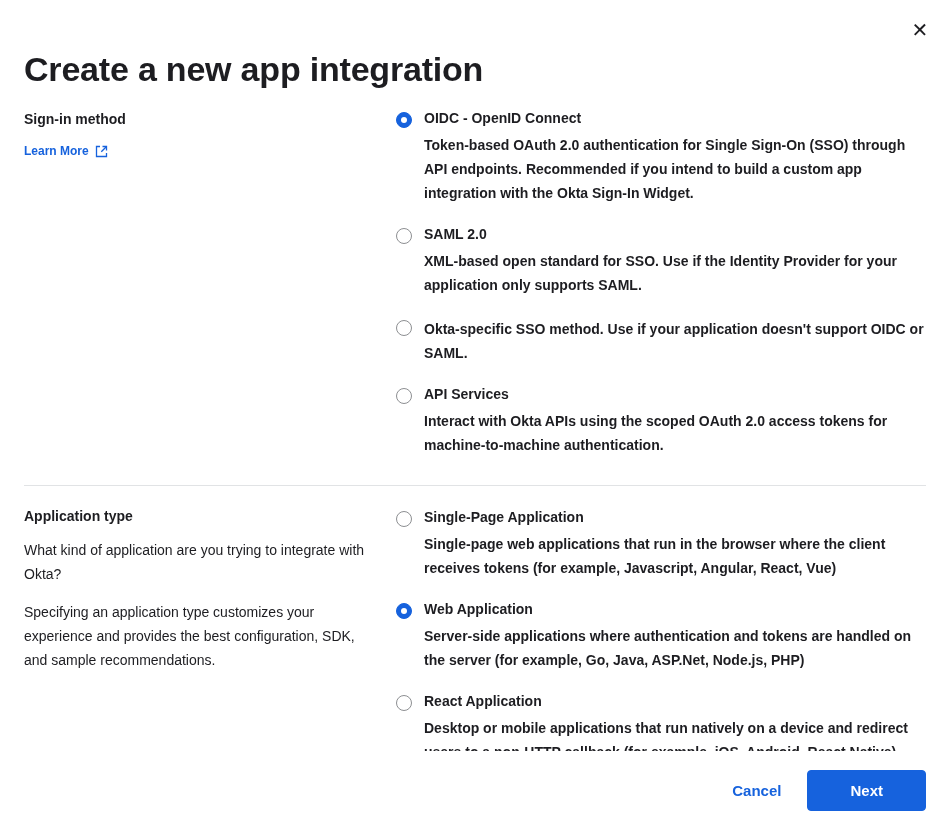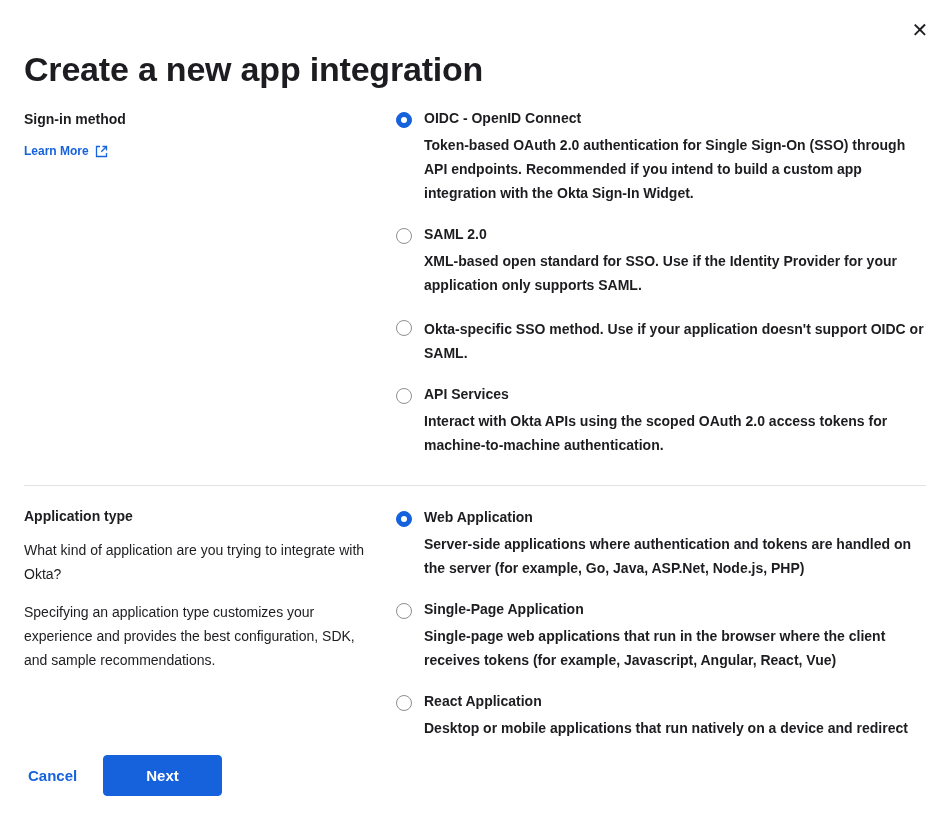--- a/index.html
+++ b/index.html
@@ -129,24 +129,25 @@
   }
   .divider {
     height: 1px;
     background: #e1e3e5;
     margin: 28px 24px 0 24px;
   }
   .footer {
     position: absolute;
     left: 0;
     right: 0;
-    bottom: 16px;
+    bottom: 1px;
     height: 78px;
     display: flex;
     align-items: center;
+    justify-content: flex-end;
     padding: 0 24px;
     gap: 22px;
     background: #ffffff;
   }
   .btn-cancel {
     border: none;
     background: transparent;
     color: #1662dd;
     font-size: 15px;
     font-weight: bold;
@@ -233,32 +234,32 @@
   <div class="section">
     <div class="section-left">
       <div class="section-label">Application type</div>
       <p class="help-text">What kind of application are you trying to integrate with Okta?</p>
       <p class="help-text">Specifying an application type customizes your experience and provides the best configuration, SDK, and sample recommendations.</p>
     </div>
 
     <div class="section-right apptype-right">
 
       <div class="option">
+        <span class="radio"></span>
+        <div class="option-body">
+          <div class="option-title">Single-Page Application</div>
+          <div class="option-desc">Single-page web applications that run in the browser where the client receives tokens (for example, Javascript, Angular, React, Vue)</div>
+        </div>
+      </div>
+
+      <div class="option">
         <span class="radio checked"></span>
         <div class="option-body">
           <div class="option-title">Web Application</div>
           <div class="option-desc">Server-side applications where authentication and tokens are handled on the server (for example, Go, Java, ASP.Net, Node.js, PHP)</div>
-        </div>
-      </div>
-
-      <div class="option">
-        <span class="radio"></span>
-        <div class="option-body">
-          <div class="option-title">Single-Page Application</div>
-          <div class="option-desc">Single-page web applications that run in the browser where the client receives tokens (for example, Javascript, Angular, React, Vue)</div>
         </div>
       </div>
 
       <div class="option">
         <span class="radio"></span>
         <div class="option-body">
           <div class="option-title">React Application</div>
           <div class="option-desc">Desktop or mobile applications that run natively on a device and redirect users to a non-HTTP callback (for example, iOS, Android, React Native)</div>
         </div>
       </div>

